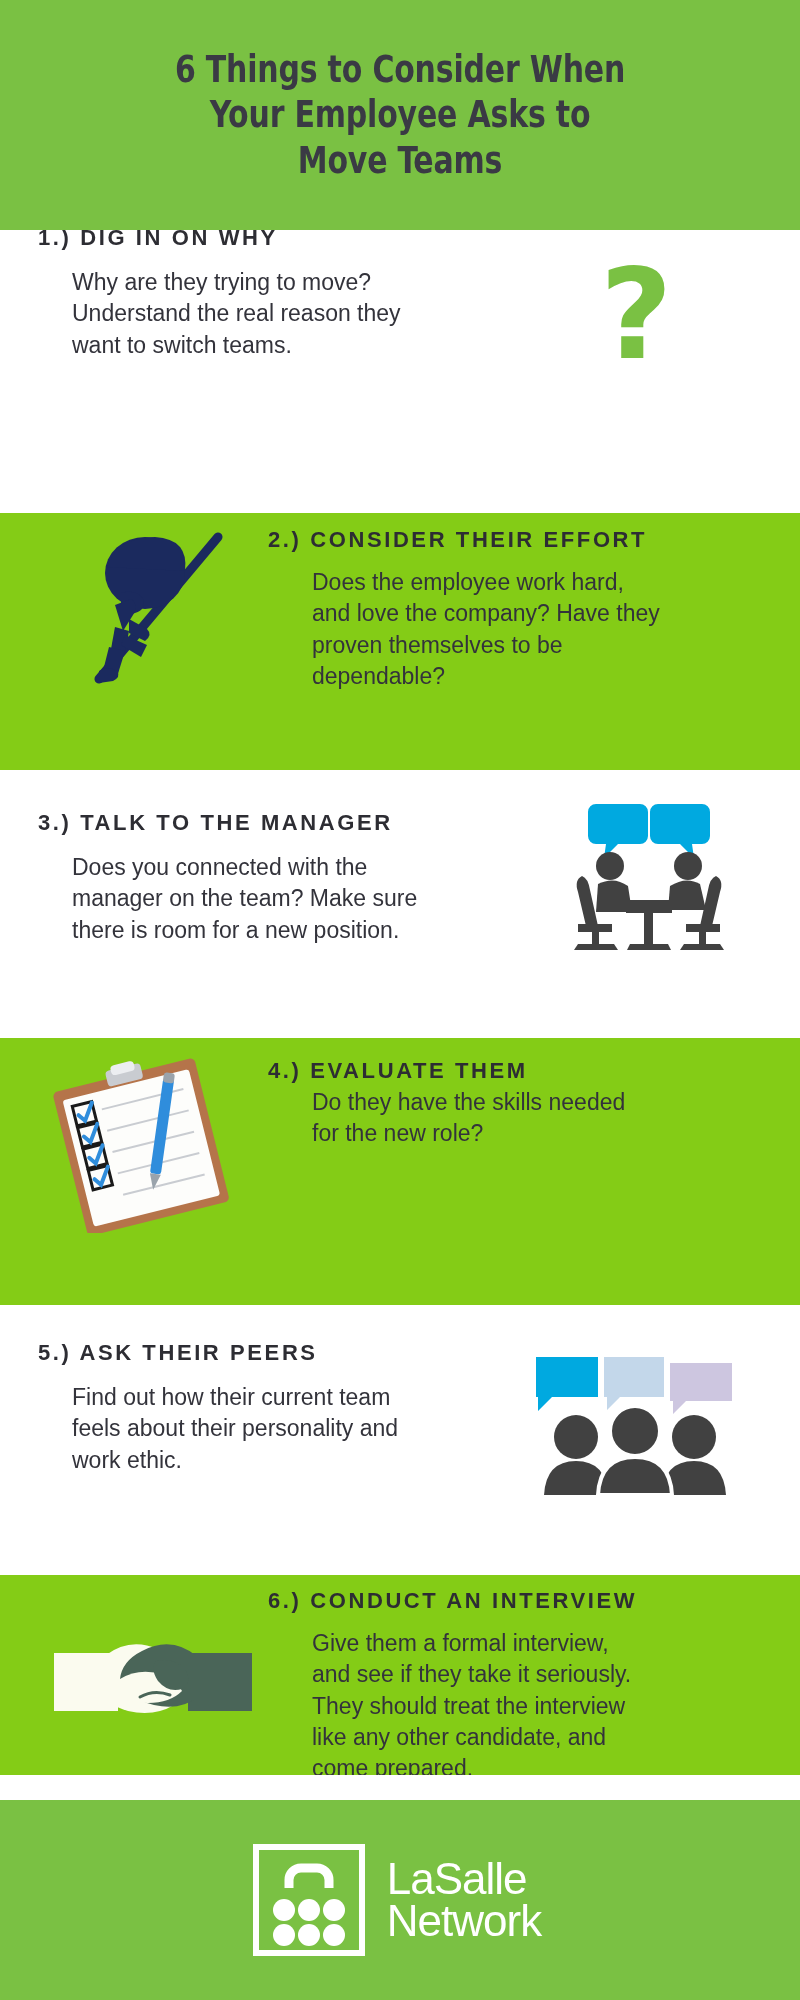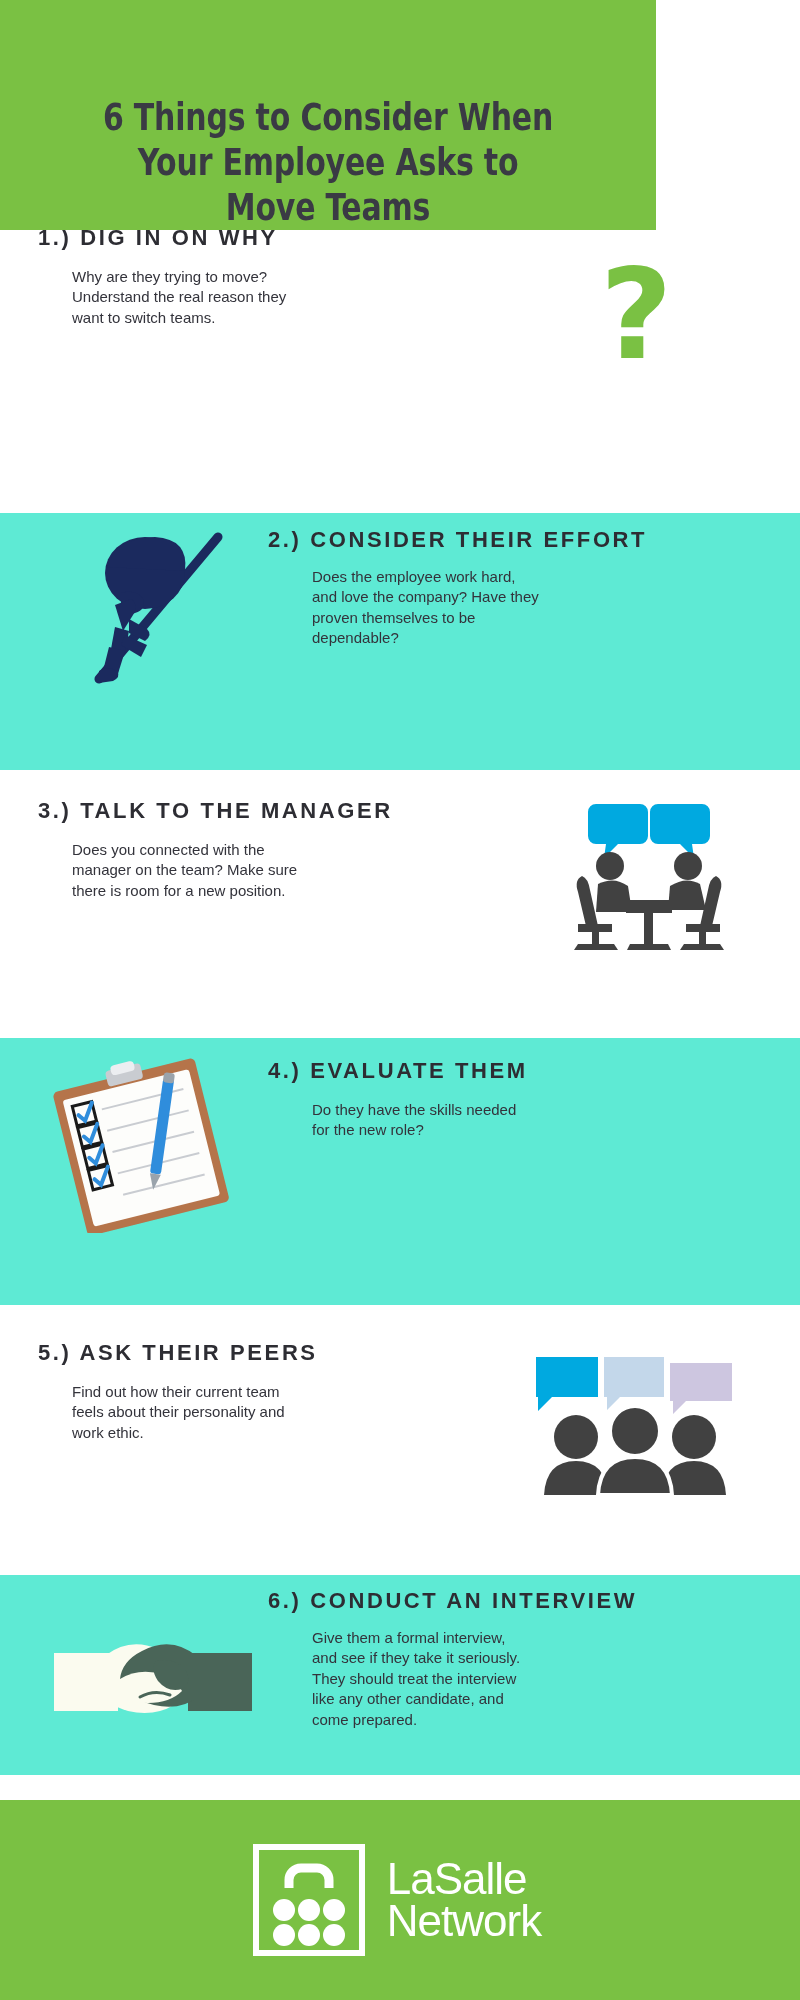--- a/index.html
+++ b/index.html
@@ -6,56 +6,56 @@
   body{
     width:800px;height:2000px;
     background:#ffffff;
     font-family:"Liberation Sans", sans-serif;
     overflow:hidden;
   }
   .page{position:relative;width:800px;height:2000px;background:#fff;}
 
   
   .header{
-    position:absolute;left:0;top:0;width:656px;height:230px;
+    position:absolute;left:0;top:0;width:800px;height:230px;
     background:#7ac143;
-    display:flex;align-items:flex-end;justify-content:center;
+    display:flex;align-items:center;justify-content:center;
   }
   .header-title{
     font-family:"Liberation Sans Narrow","DejaVu Sans Condensed","Liberation Sans",sans-serif;
     font-weight:700;
     font-size:37px;
     line-height:1.22;
     color:#3a3a44;
     text-align:center;
     letter-spacing:-0.2px;
     transform:scaleX(0.9);
     transform-origin:center;
     width:560px;
     white-space:pre-line;
   }
 
   
   .section{position:absolute;left:0;width:800px;overflow:hidden;}
-  .section.green{background:#5eead4;}
+  .section.green{background:#84cc16;}
   .section.white{background:#ffffff;}
 
   .content{position:absolute;}
   .step-head{
     font-family:"Liberation Sans","DejaVu Sans",sans-serif;
     font-weight:700;
     font-size:22px;
     letter-spacing:2.6px;
     color:#2d2d33;
     white-space:nowrap;
   }
   .step-body{
     font-family:"Liberation Sans","DejaVu Sans",sans-serif;
     font-weight:400;
-    font-size:15px;
+    font-size:23px;
     line-height:1.36;
     color:#33333b;
     white-space:pre-line;
   }
   .indent{padding-left:34px;}
   .indent-r{padding-left:44px;}
 
   
   .icon-slot{position:absolute;}
 
@@ -135,21 +135,21 @@
         <span>CONSIDER THEIR EFFORT</span>
       </div>
       <div class="step-body indent-r" style="margin-top:14px;">Does the employee work hard,
 and love the company? Have they
 proven themselves to be
 dependable?</div>
     </div>
   </div>
 
   <div class="section white" style="top:770px;height:268px;">
-    <div class="content" style="left:38px;top:28px;width:430px;">
+    <div class="content" style="left:38px;top:40px;width:430px;">
       <div class="step-head">
         <span>3.)</span>
         <span>TALK TO THE MANAGER</span>
       </div>
       <div class="step-body indent" style="margin-top:16px;">Does you connected with the
 manager on the team? Make sure
 there is room for a new position.</div>
     </div>
     <div class="icon-slot" style="left:548px;top:30px;">
       <svg width="200" height="150" viewBox="0 0 200 150" aria-hidden="true">
@@ -220,21 +220,21 @@
             <path d="M114 120 l5.5 16 l5.5 -16 z" fill="#9aa3ab"></path>
           </g>
         </g>
       </svg>
     </div>
     <div class="content" style="left:268px;top:20px;width:400px;">
       <div class="step-head">
         <span>4.)</span>
         <span>EVALUATE THEM</span>
       </div>
-      <div class="step-body indent-r" style="margin-top:16px;">Do they have the skills needed
+      <div class="step-body indent-r" style="margin-top:3px;">Do they have the skills needed
 for the new role?</div>
     </div>
   </div>
 
   <div class="section white" style="top:1305px;height:340px;">
     <div class="content" style="left:38px;top:35px;width:430px;">
       <div class="step-head">
         <span>5.)</span>
         <span>ASK THEIR PEERS</span>
       </div>

